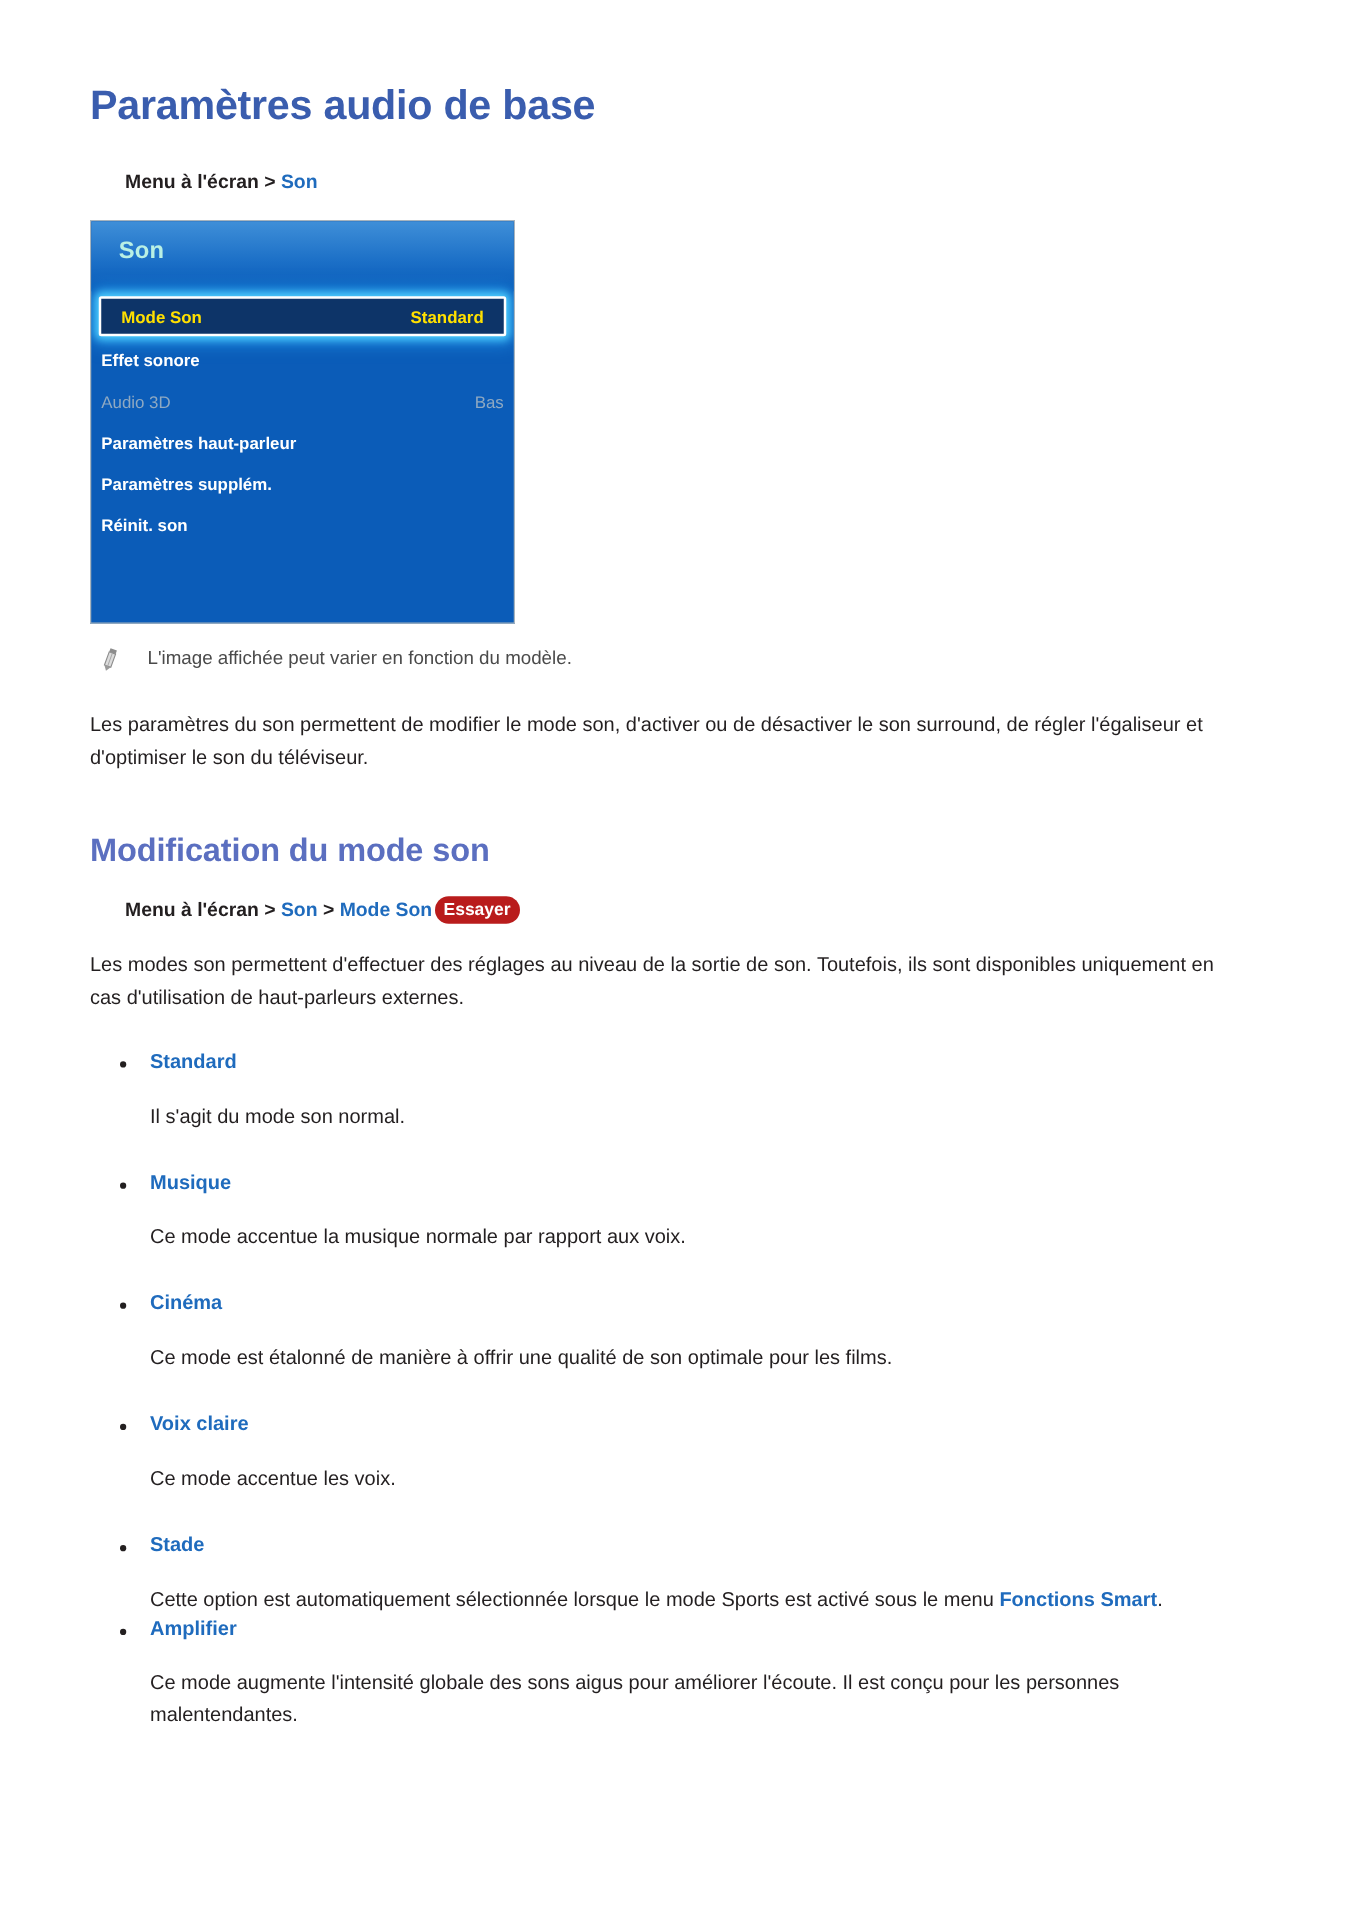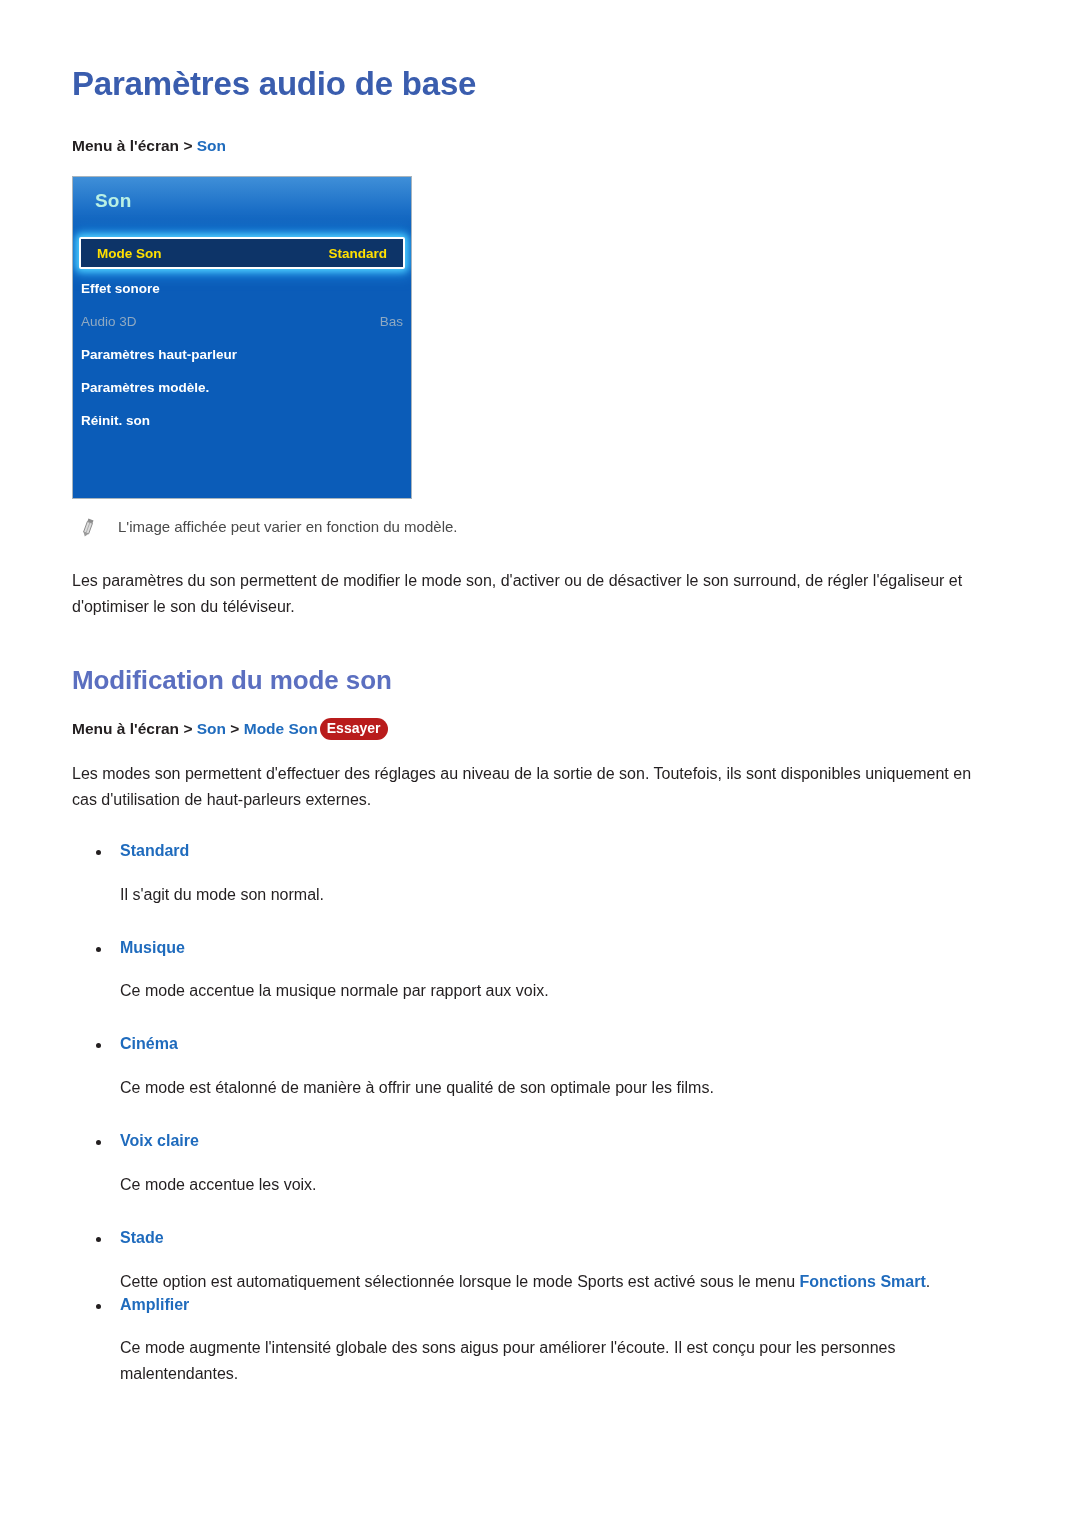--- a/index.html
+++ b/index.html
@@ -40,20 +40,21 @@
     letter-spacing: -0.1px;
     line-height: 1.2;
   }
 
   
   .menu-path {
     font-size: 15.5px;
     font-weight: bold;
     color: #231f20;
     line-height: 1.4;
+    margin-left: 28px;
   }
   .menu-path .crumb-plain { color: #231f20; }
   .menu-path .crumb-sep { color: #231f20; font-weight: bold; }
   .menu-path .crumb-link { color: #1f6bbd; }
   .try-badge {
     display: inline-block;
     background: #b91c1c;
     color: #ffffff;
     font-size: 14px;
     font-weight: bold;
@@ -228,21 +229,21 @@
         <span class="row-label">Audio 3D</span>
         <span class="row-value">Bas</span>
       </div>
 
       <div class="tv-row">
         <span class="row-label">Paramètres haut-parleur</span>
         <span class="row-value"></span>
       </div>
 
       <div class="tv-row">
-        <span class="row-label">Paramètres modèle.</span>
+        <span class="row-label">Paramètres supplém.</span>
         <span class="row-value"></span>
       </div>
 
       <div class="tv-row">
         <span class="row-label">Réinit. son</span>
         <span class="row-value"></span>
       </div>
 
     </div>
   </div>

